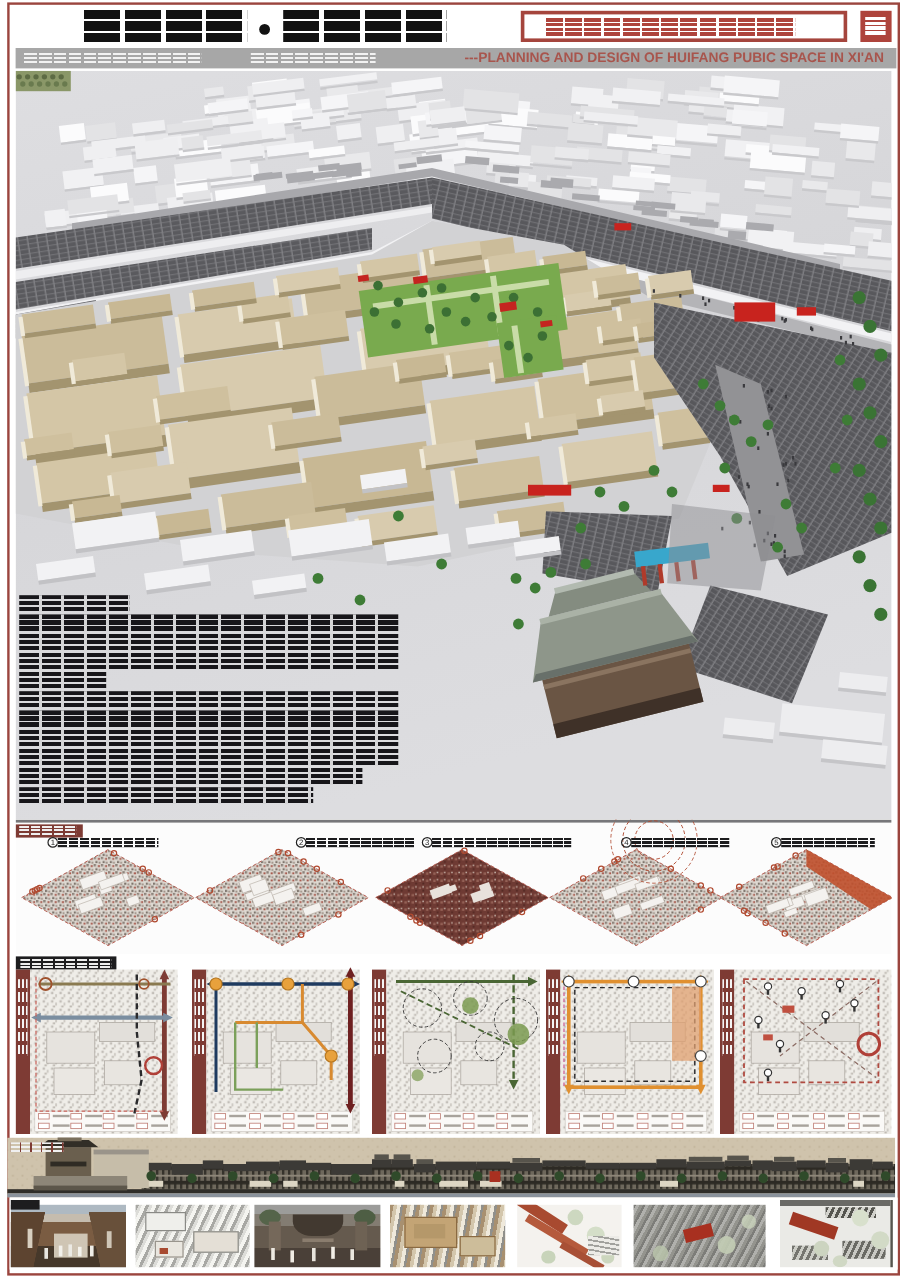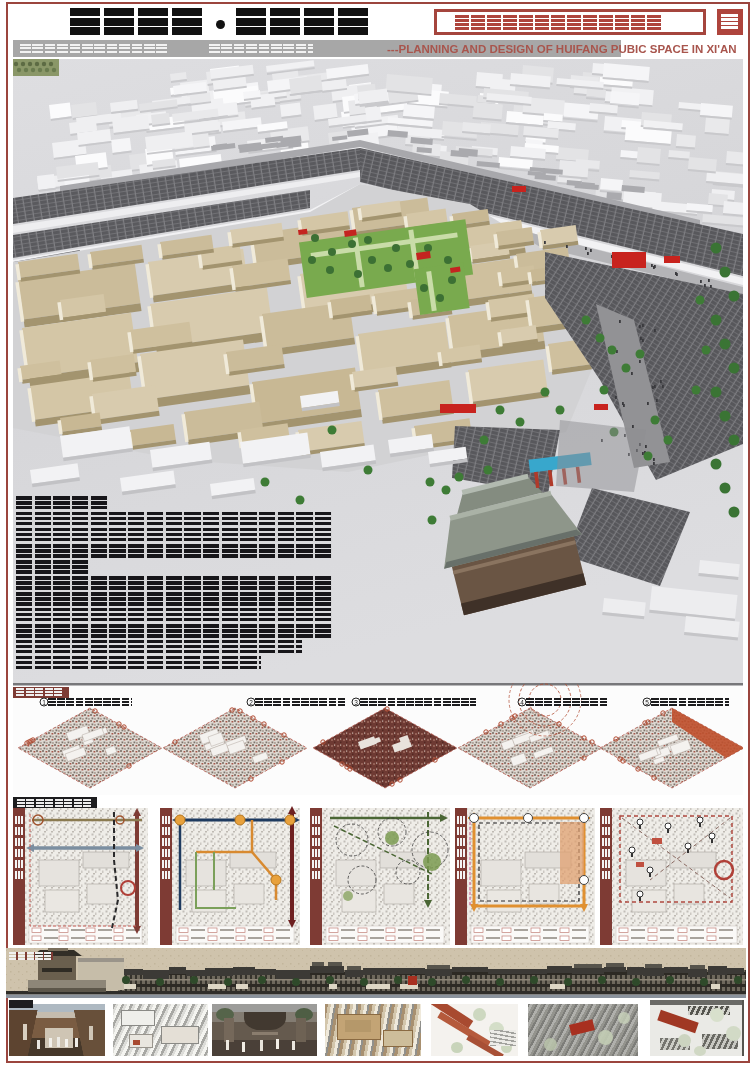--- a/index.html
+++ b/index.html
@@ -22,21 +22,21 @@
 <span class="fz" style="left:0px;top:0px;width:136px;height:28px;--s:34px;--g:4px;--c:#121212;--b:#fff;--t:8px;--u:1.6px;"></span>
 <span class="abs" style="left:146px;top:12px;width:9px;height:9px;background:#121212;border-radius:50%;"></span>
 <span class="fz" style="left:166px;top:0px;width:136px;height:28px;--s:34px;--g:4px;--c:#121212;--b:#fff;--t:8px;--u:1.6px;"></span>
 </div>
 <div class="abs" style="left:434px;top:9px;width:266px;height:20px;border:3px solid #a5453d;">
 <span class="fz" style="left:18px;top:3px;width:208px;height:15px;--s:16px;--g:2px;--c:#ae443c;--b:#fff;--t:3px;--u:1px;"></span>
 </div>
 <div class="abs" style="left:717px;top:9px;width:26px;height:26px;background:#ae443c;">
 <span class="fz" style="left:4px;top:5px;width:17px;height:16px;--s:18px;--g:1px;--c:#fff;--b:#ae443c;--t:3px;--u:1px;"></span>
 </div>
-<div class="abs" style="left:13px;top:40px;width:608px;height:17px;background:#a7a7a7;">
+<div class="abs" style="left:13px;top:40px;width:734px;height:17px;background:#a7a7a7;">
 <span class="fz" style="left:7px;top:4px;width:148px;height:10px;--s:12.4px;--g:1.8px;--c:#f2f2f2;--b:#a7a7a7;--t:2px;--u:1.4px;"></span>
 <span class="fz" style="left:196px;top:4px;width:104px;height:10px;--s:12.4px;--g:1.8px;--c:#f2f2f2;--b:#a7a7a7;--t:2px;--u:1.4px;"></span>
 <span class="abs" style="left:374px;top:3px;font-weight:bold;font-size:11.5px;color:#a8554d;white-space:nowrap;">---PLANNING AND DESIGN OF HUIFANG PUBIC SPACE IN XI'AN</span>
 </div>
 <svg class="abs" style="left:13px;top:59px;" width="730" height="624" viewBox="13 59 730 624">
     <defs>
 <linearGradient id="bgg" x1="0" y1="0" x2="0.3" y2="1">
  <stop offset="0" stop-color="#dedee1"></stop>
         <stop offset="0.5" stop-color="#d6d6d9"></stop>
         <stop offset="1" stop-color="#dddde0"></stop>

